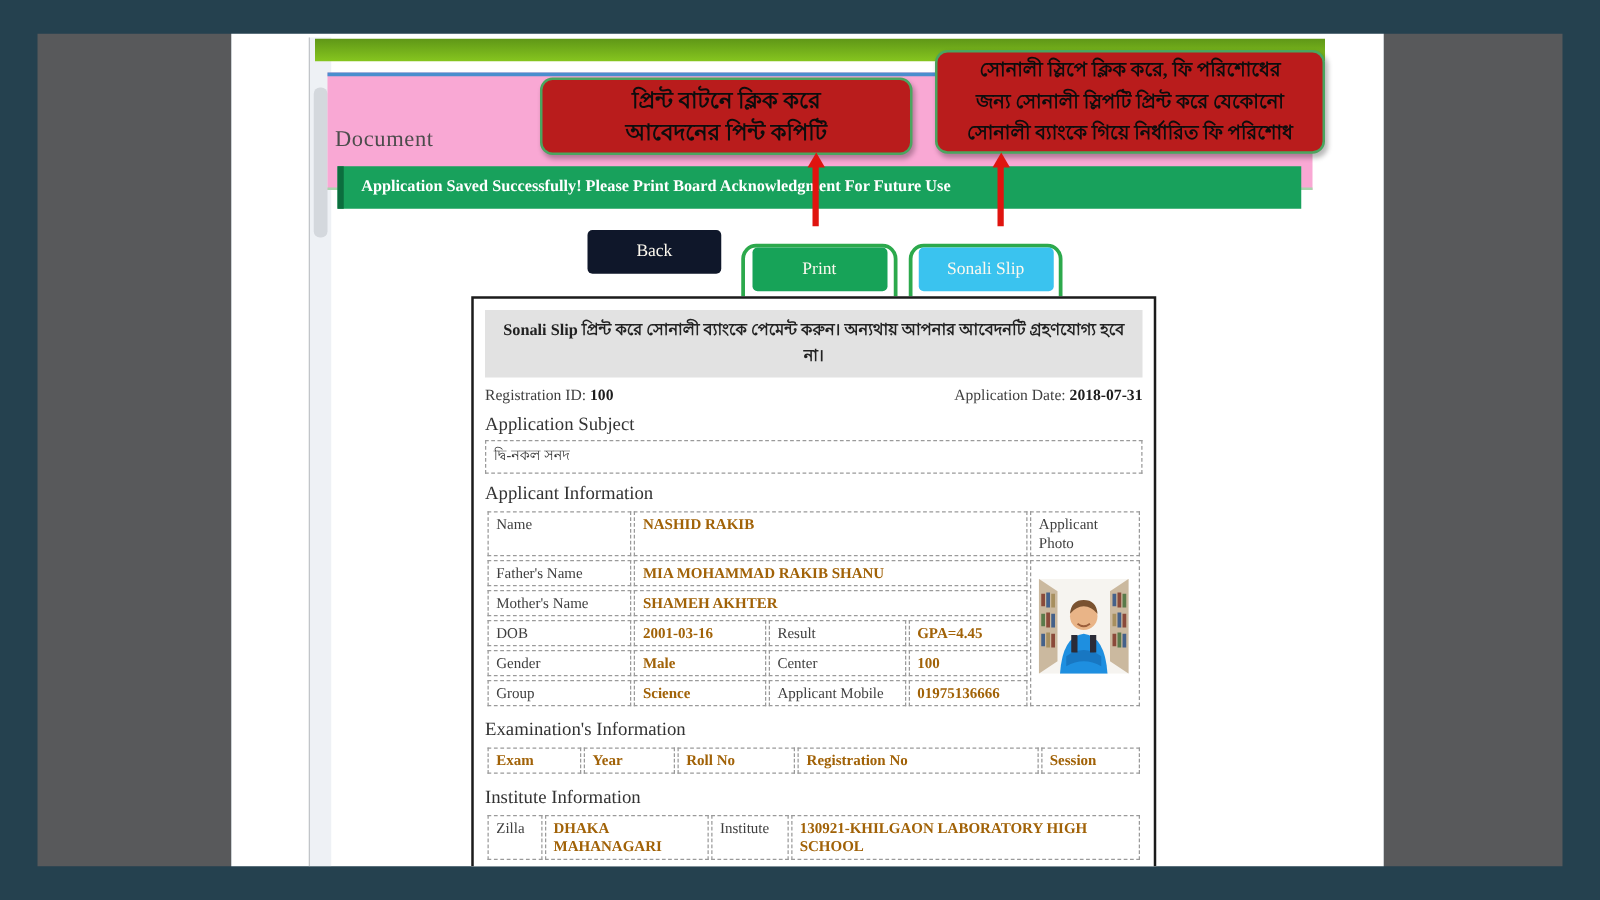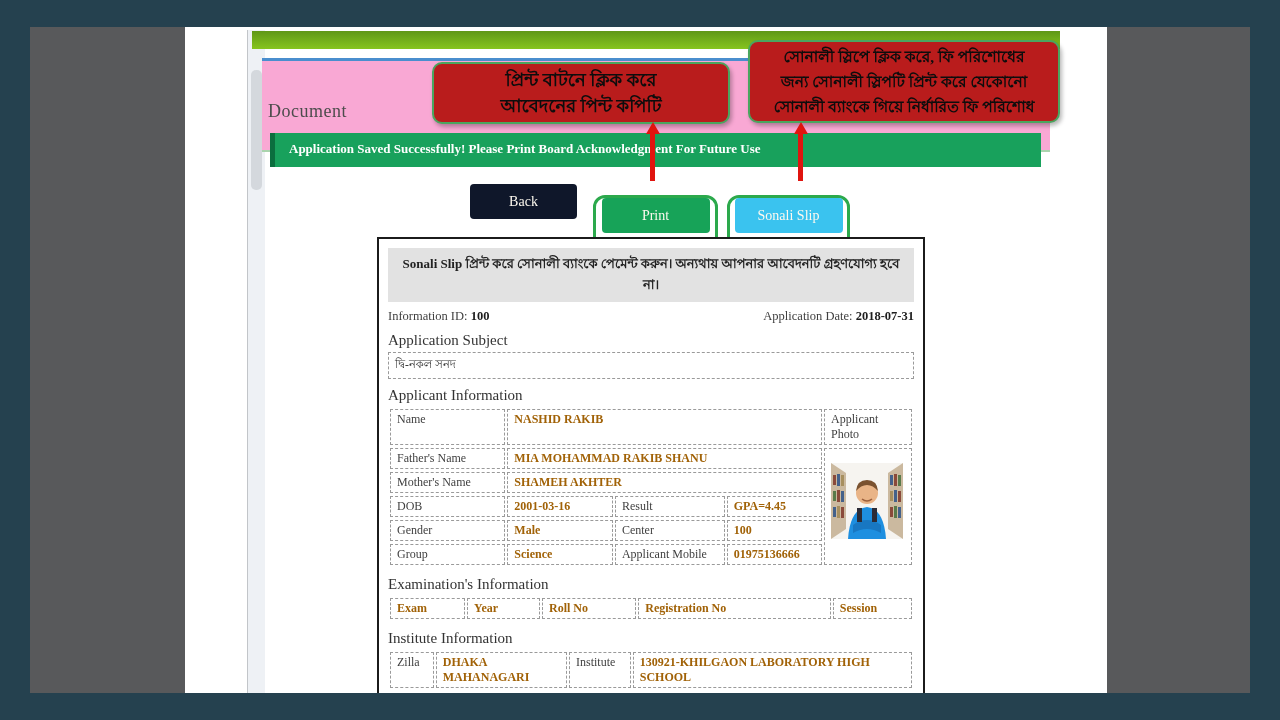--- a/index.html
+++ b/index.html
@@ -120,21 +120,21 @@
 
   <div class="arrow arrow-1"></div>
   <div class="arrow arrow-2"></div>
 
   <div class="paper">
 
     <div class="notice">Sonali Slip প্রিন্ট করে সোনালী ব্যাংকে পেমেন্ট করুন। অন্যথায় আপনার আবেদনটি গ্রহণযোগ্য হবে না।</div>
 
     <div class="id-row">
       <span>
-        <span>Information ID:</span>
+        <span>Registration ID:</span>
         <b>100</b>
       </span>
       <span>
         <span>Application Date:</span>
         <b>2018-07-31</b>
       </span>
     </div>
 
     <div class="sec-heading">Application Subject</div>
     <div class="subject-field">দ্বি-নকল সনদ</div>

